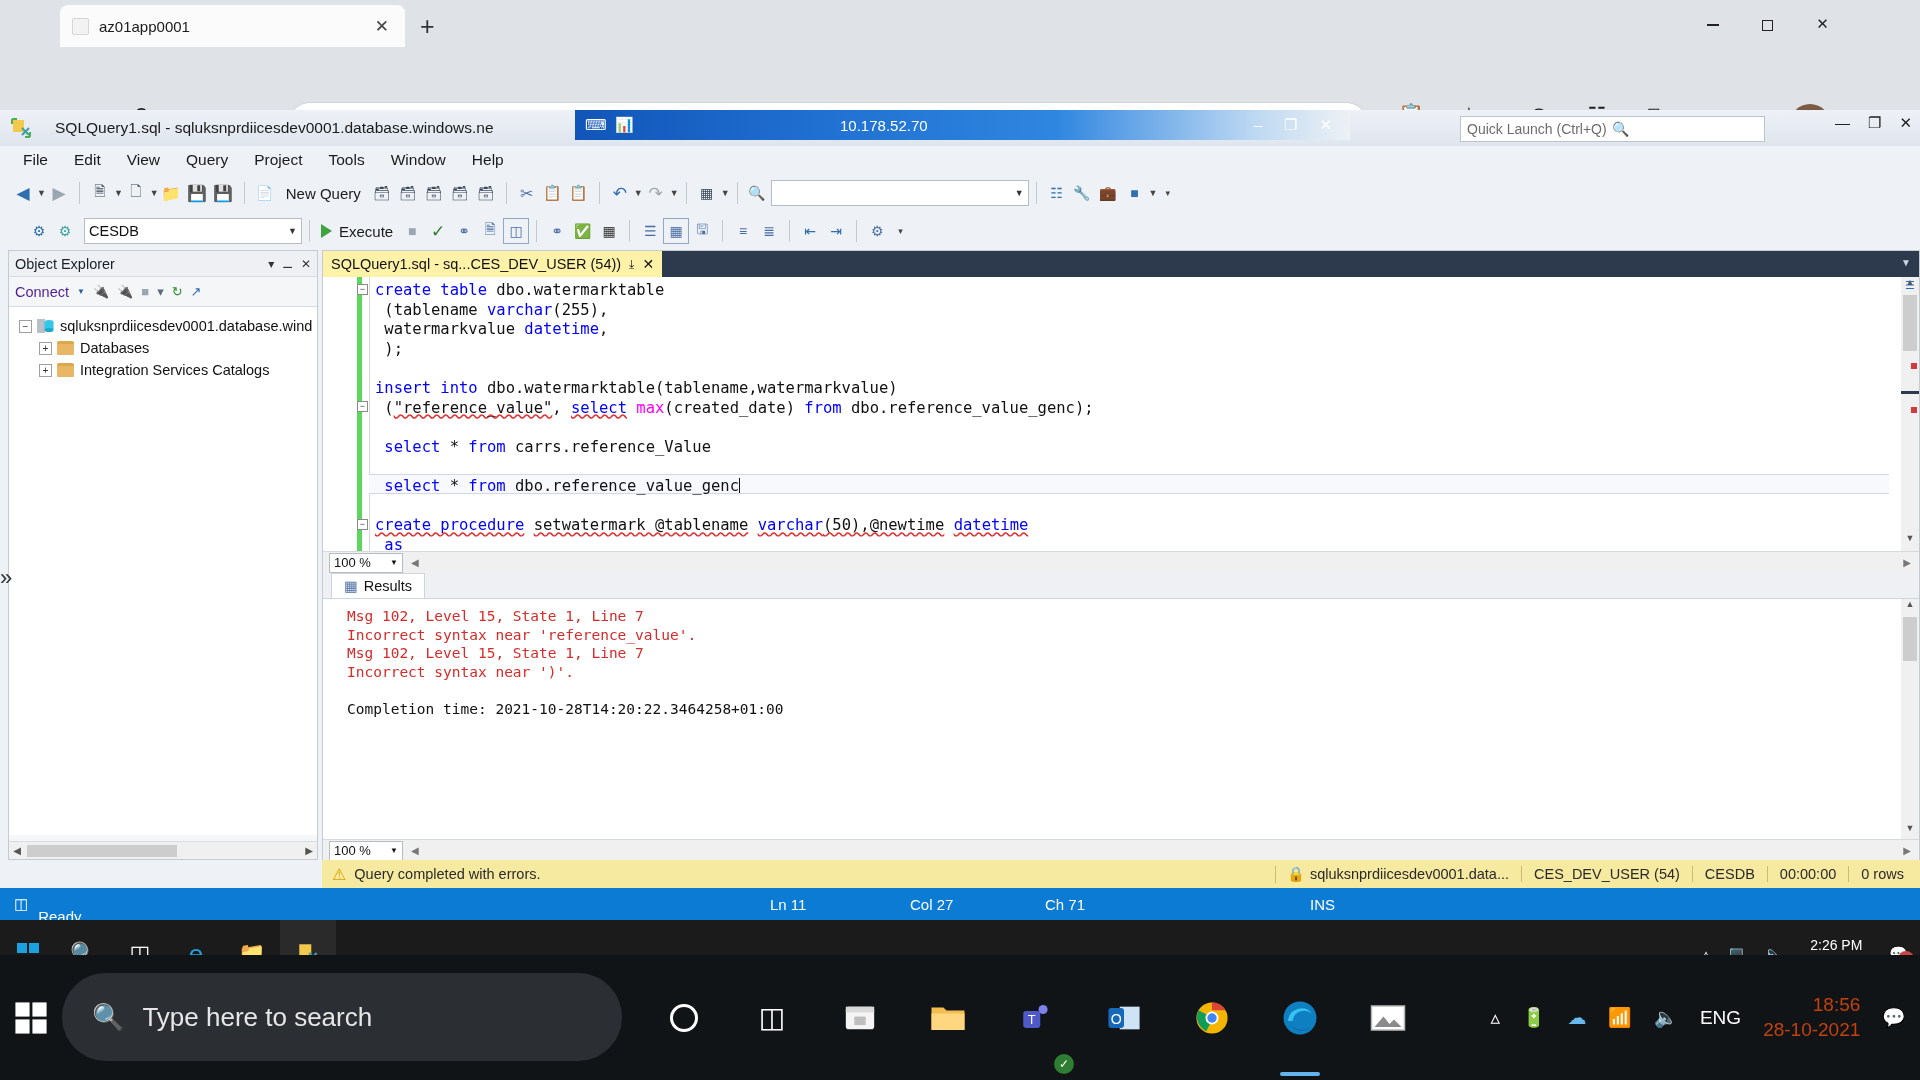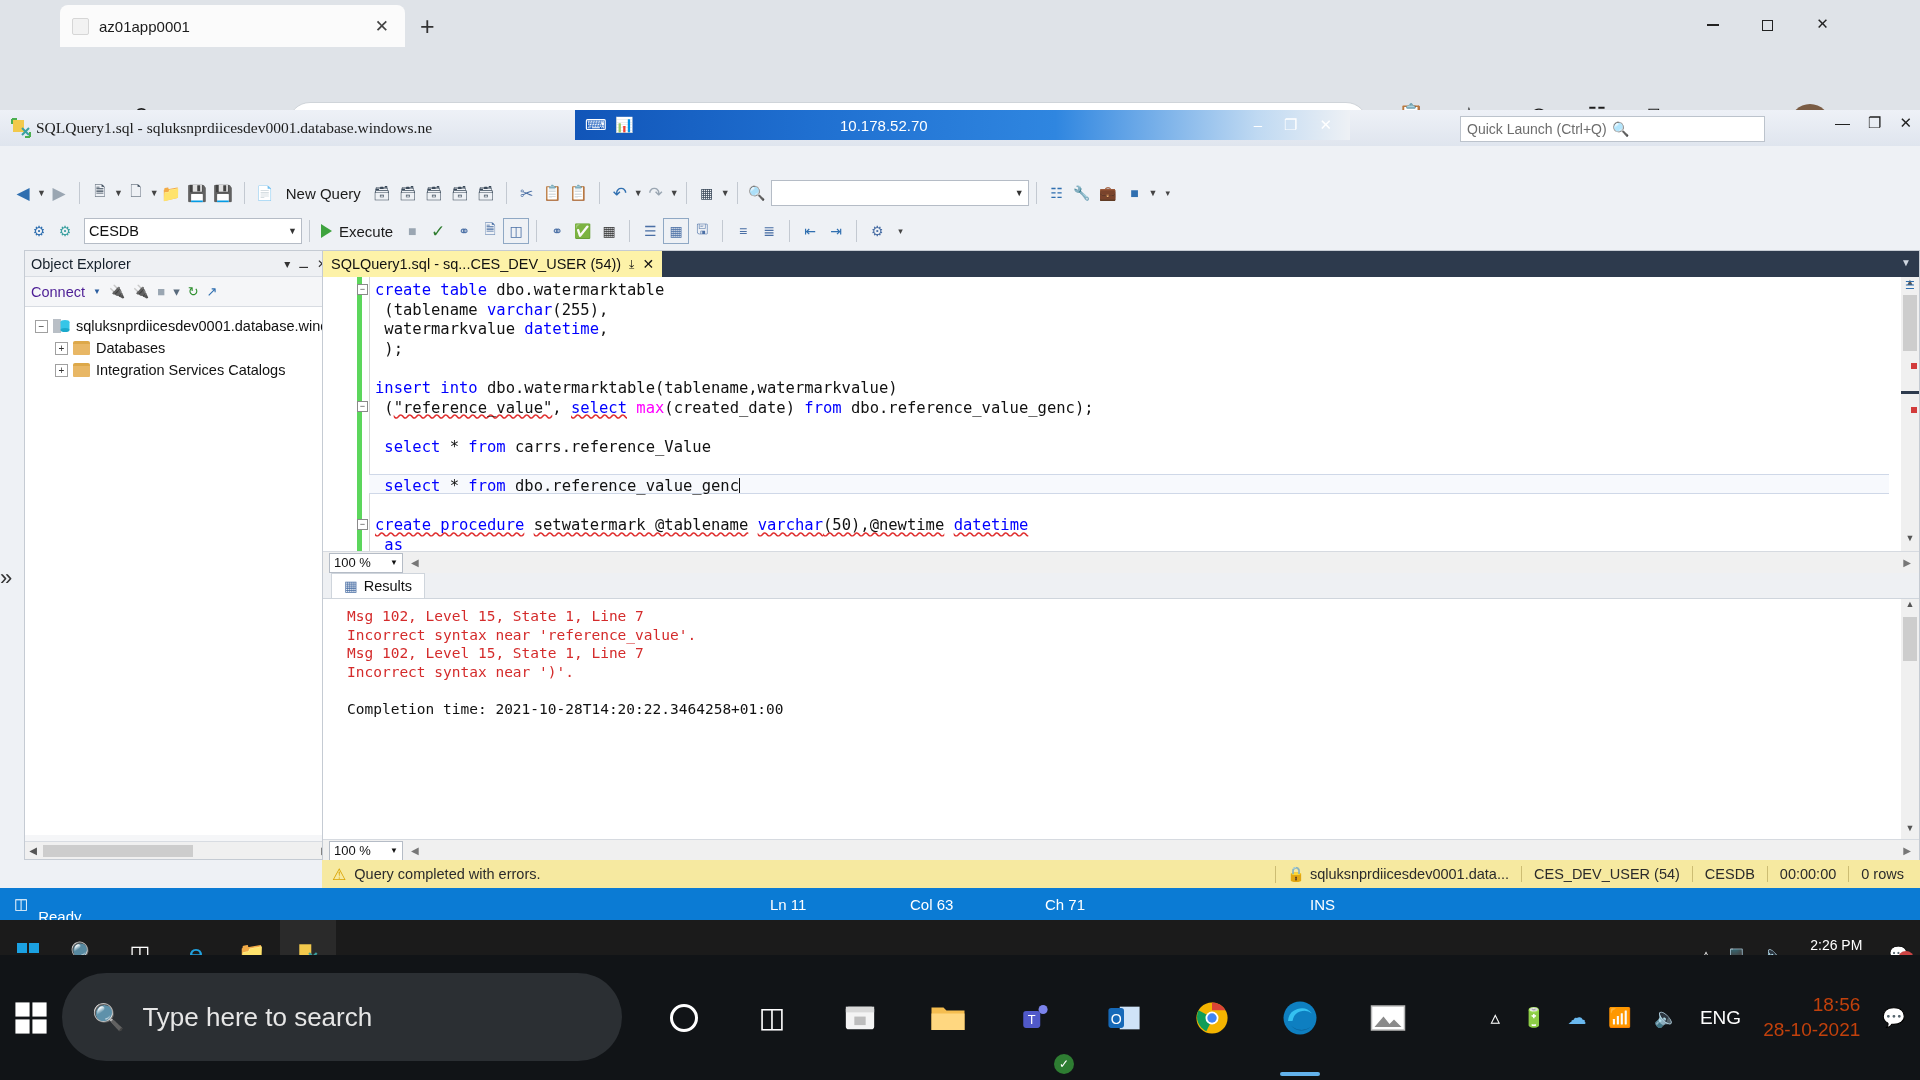--- a/index.html
+++ b/index.html
@@ -47,21 +47,21 @@
   .dots-ic { position:absolute; left:1858px; top:54px; font-size:22px; color:#1c1c1c; line-height:44px;}
 
   
   .ssms { position:absolute; left:0px; top:110px; width:1920px; height:845px; background:#eef1f5; }
 
   .ssms-title { position:absolute; left:0; top:0; width:1920px; height:36px;
      background:linear-gradient(#eef1f7,#dfe5ee); display:flex; align-items:center; }
   .ssms-title .icon {
      margin-left:10px; width:22px; height:22px; position:relative;
   }
-  .ssms-title .t { font-size:15.5px; color:#1b1b1b; margin-left:4px; white-space:nowrap;font-family:Liberation Serif, serif; }
+  .ssms-title .t { font-size:15.5px; color:#1b1b1b; margin-left:23px; white-space:nowrap; }
   .quicklaunch { position:absolute; left:1460px; top:6px; width:305px; height:26px;
      background:#fff; border:1px solid #bcc3cc; display:flex; align-items:center; padding:0 6px; }
   .quicklaunch span { font-size:14px; color:#6d6d6d; flex:1; }
   .ssms-wbtns { position:absolute; right:8px; top:4px; display:flex; gap:18px; color:#222; font-size:15px; }
 
   
   .bastion-bar {
     position:absolute; left:575px; top:0px; width:775px; height:30px;
     background:linear-gradient(90deg,#1155b8 0%, #1f6fd0 30%, #2f86e0 62%, #bfd9f2 88%, #eef1f5 100%);
     display:flex; align-items:center; color:#fff;
@@ -84,21 +84,21 @@
   .tb-caret { font-size:9px; color:#444; margin-left:1px; }
   .tb-combo { width:218px; height:26px; background:#fff; border:1px solid #b5bcc6;
      display:flex; align-items:center; padding:0 4px; font-size:14.5px; color:#111; }
   .tb-combo .cv { flex:1; }
   .tb-combo .cd { font-size:9px; color:#333; }
   .tb-combo-wide { width:258px; }
   .exec-txt { font-size:15px; color:#1b1b1b; padding-right:6px; }
   .play-tri { width:0;height:0;border-left:11px solid #3ea33e;border-top:7px solid transparent;border-bottom:7px solid transparent; }
 
   
-  .oe { position:absolute; left:24px; top:140px; width:310px; height:610px; background:#f5f6f8;
+  .oe { position:absolute; left:8px; top:140px; width:310px; height:610px; background:#f5f6f8;
         border:1px solid #c5cbd3; }
   .oe-head { height:26px; background:#eef0f3; display:flex; align-items:center; padding:0 6px;
         border-bottom:1px solid #d8dce2; }
   .oe-head .ttl { font-size:14.5px; color:#16212c; flex:1; }
   .oe-head .ic { font-size:12px; color:#333; margin-left:8px; cursor:pointer; }
   .oe-tools { height:30px; display:flex; align-items:center; padding:0 6px; gap:8px; border-bottom:1px solid #d8dce2;}
   .oe-tools .ct { font-size:14.5px; color:#4c1d95; cursor:pointer; }
   .oe-tools .ic { font-size:13px; color:#2a5d9f; cursor:pointer; }
   .oe-tree { padding:8px 4px; background:#fff; height:calc(100% - 56px - 24px); }
   .tn { display:flex; align-items:center; height:22px; font-size:14.5px; color:#111; white-space:nowrap; }
@@ -268,20 +268,30 @@
       <span class="bastion-ic1">⌨</span>
       <span class="bastion-ic2">📊</span>
       <span class="bip">10.178.52.70</span>
       <span class="bastion-btns">
         <span>–</span>
         <span>❐</span>
         <span>✕</span>
       </span>
     </div>
 
+    <div class="menubar">
+      <span class="mi">File</span>
+      <span class="mi">Edit</span>
+      <span class="mi">View</span>
+      <span class="mi">Query</span>
+      <span class="mi">Project</span>
+      <span class="mi">Tools</span>
+      <span class="mi">Window</span>
+      <span class="mi">Help</span>
+    </div>
 
     <div class="toolbar1">
       <span style="width:10px"></span>
       <span class="tb-btn" style="color:#2f6fb0;font-size:17px;">◀</span>
       <span class="tb-caret">▼</span>
       <span class="tb-btn" style="color:#9aa6b2;font-size:17px;">▶</span>
       <span class="tb-sep"></span>
       <span class="tb-btn">🗎</span>
       <span class="tb-caret">▼</span>
       <span class="tb-btn">🗋</span>
@@ -511,21 +521,21 @@
         <span class="cell">CESDB</span>
         <span class="cell">00:00:00</span>
         <span class="cell" style="padding-right:16px;">0 rows</span>
       </span>
     </div>
 
     <div class="ssms-status">
       <span style="margin-left:14px;">◫</span>
       <span class="ready" style="margin-left:10px;">Ready</span>
       <span class="p" style="left:770px;">Ln 11</span>
-      <span class="p" style="left:910px;">Col 63</span>
+      <span class="p" style="left:910px;">Col 27</span>
       <span class="p" style="left:1045px;">Ch 71</span>
       <span class="p" style="left:1310px;">INS</span>
     </div>
 
     <div class="vm-taskbar">
       <div class="vm-tb-ic">
         <svg width="24" height="24" viewBox="0 0 24 24">
           <rect x="1" y="1" width="10" height="10" fill="#1ba1e2"></rect>
             <rect x="13" y="1" width="10" height="10" fill="#1ba1e2"></rect>
           <rect x="1" y="13" width="10" height="10" fill="#1ba1e2"></rect>

